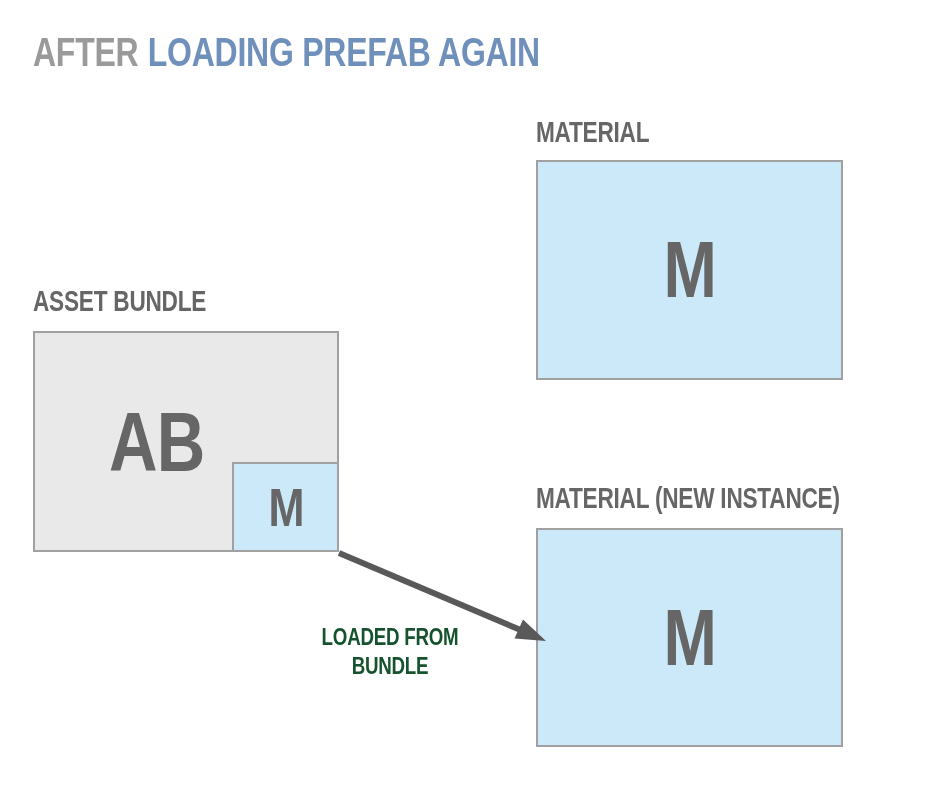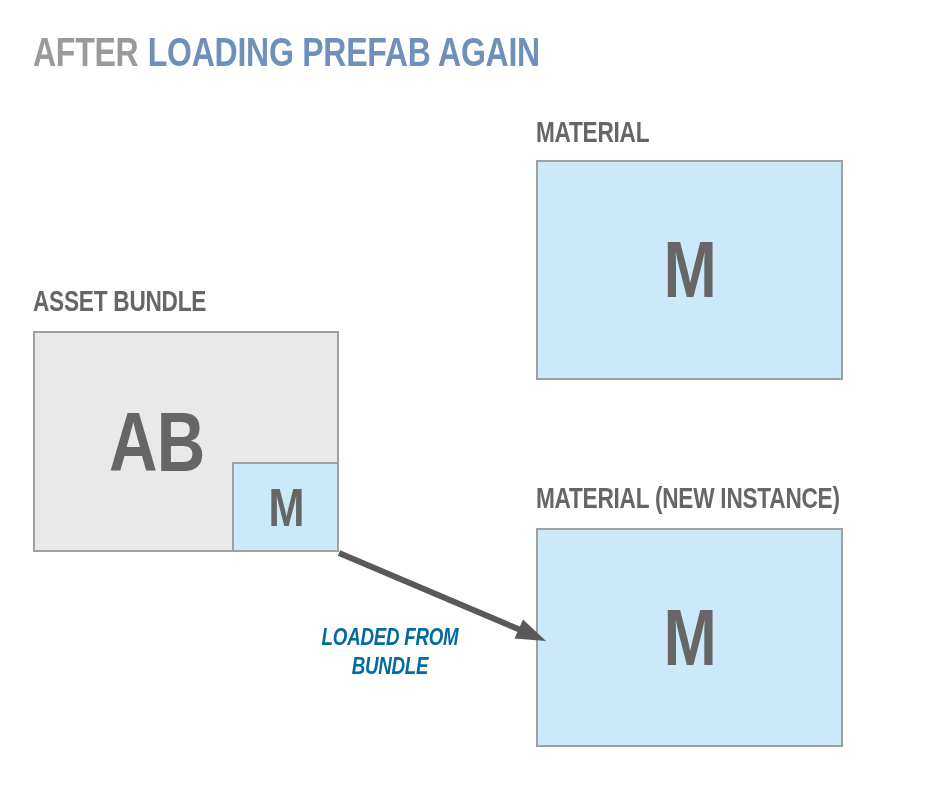--- a/index.html
+++ b/index.html
@@ -86,22 +86,21 @@
     line-height: 1;
     color: #666666;
   }
 
   .arrow-caption {
     position: absolute;
     left: 292px; top: 622px; width: 196px;
     text-align: center;
     font-size: 24px;
     line-height: 29px;
-    color: #0369a1;
-    font-style: italic;
+    color: #14532d;
   }
   .arrow-caption .cap-line { display: block; }
 
   .arrow-svg {
     position: absolute;
     left: 0; top: 0;
     width: 950px; height: 800px;
     pointer-events: none;
   }
 </style>

